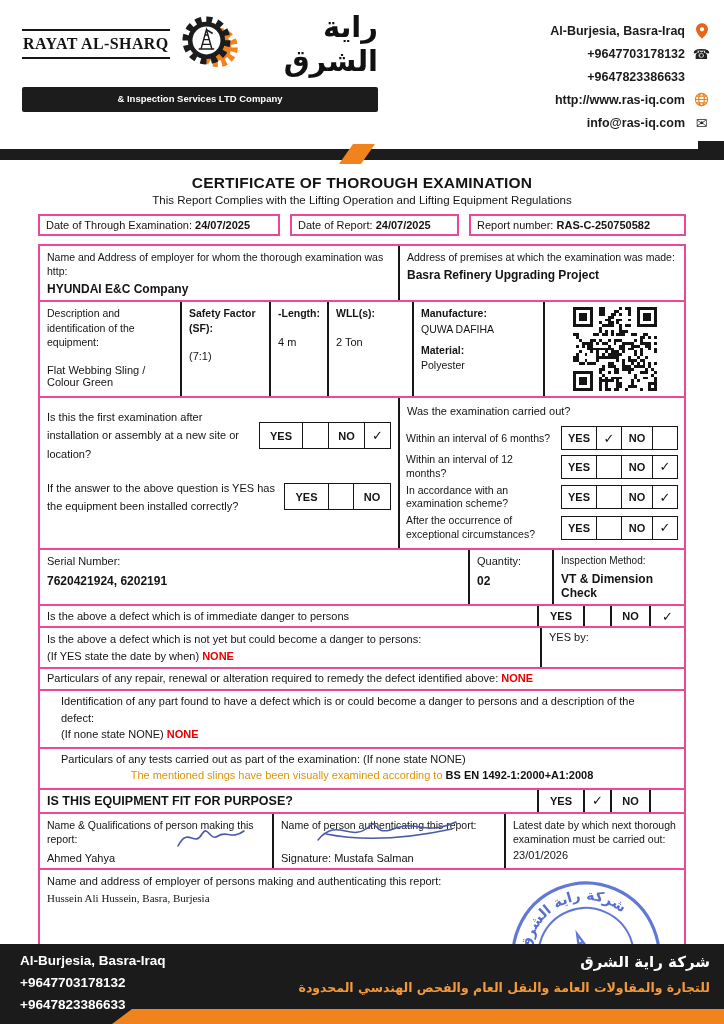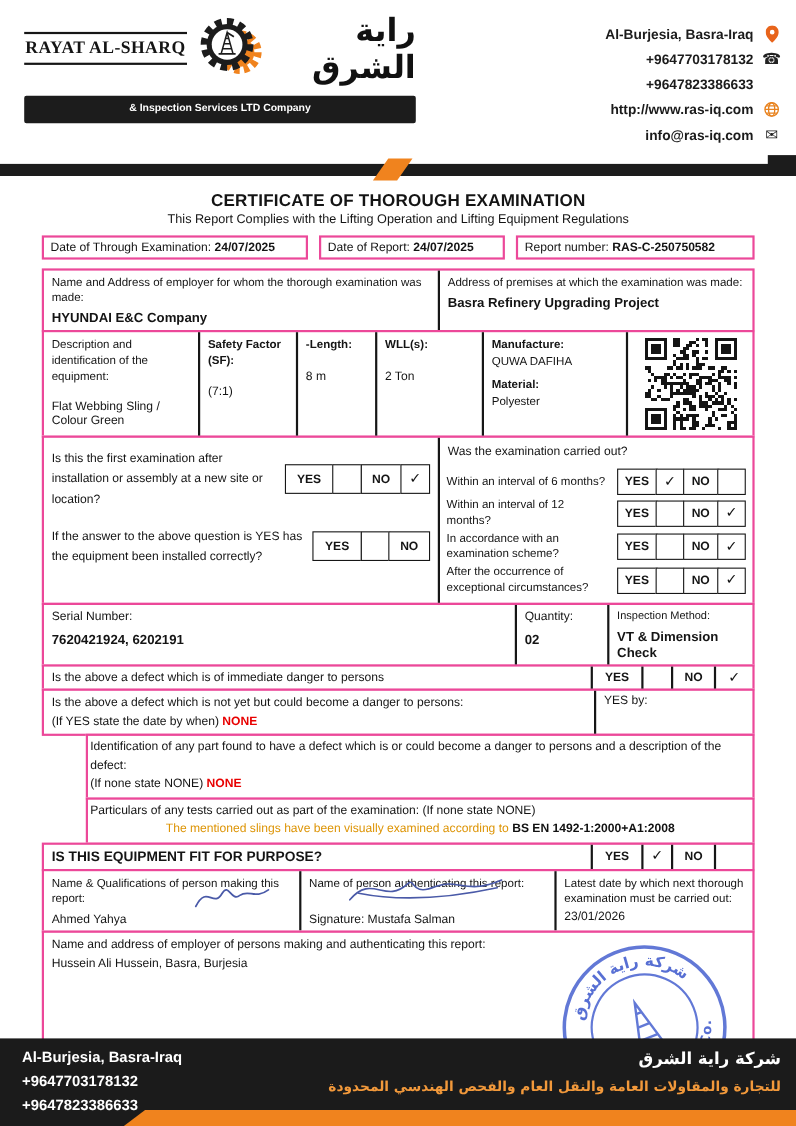--- a/index.html
+++ b/index.html
@@ -51,22 +51,22 @@
   .parties .p-right{flex:1;}
 
   .eq{min-height:94px;}
   .eq .lbl{font-weight:700;}
   .eq .plain{font-weight:400;}
   .eq .v{font-size:11px;margin-top:15px;}
   .eq .v2{font-size:10.5px;margin-top:2px;}
   .eq .m-gap{margin-top:8px;}
   .eq-desc{width:140px;}
   .eq-sf{width:89px;}
-  .eq-len{width:72px;}
-  .eq-wll{width:97px;}
+  .eq-len{width:58px;}
+  .eq-wll{width:85px;}
   .eq-man{width:131px;}
   .eq-qr{flex:1;display:flex;align-items:flex-start;justify-content:center;padding:5px 2px;}
 
   .q-left{width:358px;padding:2px 0;}
   .q-right{flex:1;padding:5px 6px 7px;}
   .qrow{display:flex;align-items:center;padding:8px 7px;}
   .qtext{flex:1;font-size:11px;line-height:1.65;padding-right:5px;}
   .cgrp{display:flex;}
   .cb{display:flex;align-items:center;justify-content:center;border:1.5px solid #161616;height:27px;
       font-size:11px;font-weight:700;margin-left:-1.5px;background:#fff;}
@@ -94,34 +94,34 @@
          font-size:11px;font-weight:700;}
   .ac-yes{width:46px;}
   .ac-mk{width:27px;font-family:"DejaVu Sans",sans-serif;font-size:13px;}
   .ac-no{width:39px;}
   .ac-mk2{width:35px;font-family:"DejaVu Sans",sans-serif;font-size:13px;}
   .fit-label{flex:1;padding:4px 7px;font-weight:700;font-size:12.5px;display:flex;align-items:center;}
 
   .fut-l{flex:1;padding:3px 7px;font-size:11px;line-height:1.5;}
   .fut-r{width:144px;padding:3px 7px;font-size:11px;}
   .line-row{padding:2px 7px;font-size:11px;line-height:1.45;}
-  .line-row2{padding:2px 2px 4px;font-size:11px;line-height:1.5;margin-left:40px;}
+  .line-row2{padding:2px 21px 4px;font-size:11px;line-height:1.5;}
   .note{color:#dd9405;}
   .std{font-weight:700;color:#111;}
 
   .sigs{min-height:58px;}
   .sg1,.sg2{width:232px;position:relative;}
   .sg3{flex:1;}
   .sig-name{font-size:11px;position:absolute;left:7px;bottom:4px;}
   .sg3 .nv{font-size:11px;margin-top:3px;}
   .sig1{position:absolute;top:8px;right:22px;}
   .sig2{position:absolute;top:-2px;left:38px;}
 
   .employer{min-height:150px;position:relative;padding:4px 7px;}
-  .emp-val{font-size:11px;margin-top:3px;}
+  .emp-val{font-size:11px;margin-top:3px;font-family:Liberation Serif, serif;}
   .stamp{position:absolute;right:20px;top:8px;opacity:.9;}
   .stamp text{font-family:"DejaVu Sans",sans-serif;font-weight:700;fill:#2b49c8;}
 
   
   .footer{position:absolute;left:0;bottom:0;width:100%;height:80px;background:#1b1b1b;}
   .f-left{position:absolute;left:20px;top:9px;}
   .f-line{font-size:13.5px;font-weight:700;color:#fff;margin-bottom:7px;}
   .f-right{position:absolute;right:14px;top:9px;text-align:right;}
   .f-ar1{font-family:"DejaVu Sans",sans-serif;font-size:15px;font-weight:700;color:#fff;}
   .f-ar2{font-family:"DejaVu Sans",sans-serif;font-size:12.5px;font-weight:700;color:#F2993B;margin-top:9px;}
@@ -215,41 +215,41 @@
       <div class="bx date-cell dc3">
         <span>Report number:</span>
         <b>RAS-C-250750582</b>
       </div>
     </div>
 
     <div class="stack">
 
       <section class="bx split parties">
         <div class="cell p-left">
-          <div class="lbl">Name and Address of employer for whom the thorough examination was made:</div>
+          <div class="lbl">Name and Address of employer for whom the thorough examination was http:</div>
           <div class="val">HYUNDAI E&amp;C Company</div>
         </div>
         <div class="cell p-right bl">
           <div class="lbl">Address of premises at which the examination was made:</div>
           <div class="val">Basra Refinery Upgrading Project</div>
         </div>
       </section>
 
       <section class="bx split eq">
         <div class="cell eq-desc">
           <div class="lbl plain">Description and identification of the equipment:</div>
           <div class="v">Flat Webbing Sling / Colour Green</div>
         </div>
         <div class="cell eq-sf bl">
           <div class="lbl">Safety Factor (SF):</div>
           <div class="v">(7:1)</div>
         </div>
         <div class="cell eq-len bl">
           <div class="lbl">-Length:</div>
-          <div class="v">8 m</div>
+          <div class="v">4 m</div>
         </div>
         <div class="cell eq-wll bl">
           <div class="lbl">WLL(s):</div>
           <div class="v">2 Ton</div>
         </div>
         <div class="cell eq-man bl">
           <div class="lbl">Manufacture:</div>
           <div class="v2">QUWA DAFIHA</div>
           <div class="lbl m-gap">Material:</div>
           <div class="v2">Polyester</div>
@@ -617,20 +617,24 @@
         <div class="fut-l">
           <div>Is the above a defect which is not yet but could become a danger to persons:</div>
           <div>
             <span>(If YES state the date by when)</span>
             <span class="red">NONE</span>
           </div>
         </div>
         <div class="fut-r bl">YES by:</div>
       </section>
 
+      <section class="bx line-row">
+        <span>Particulars of any repair, renewal or alteration required to remedy the defect identified above:</span>
+        <span class="red">NONE</span>
+      </section>
 
       <section class="bx line-row2">
         <div>Identification of any part found to have a defect which is or could become a danger to persons and a description of the defect:</div>
         <div>
           <span>(If none state NONE)</span>
           <span class="red">NONE</span>
         </div>
       </section>
 
       <section class="bx line-row2">

